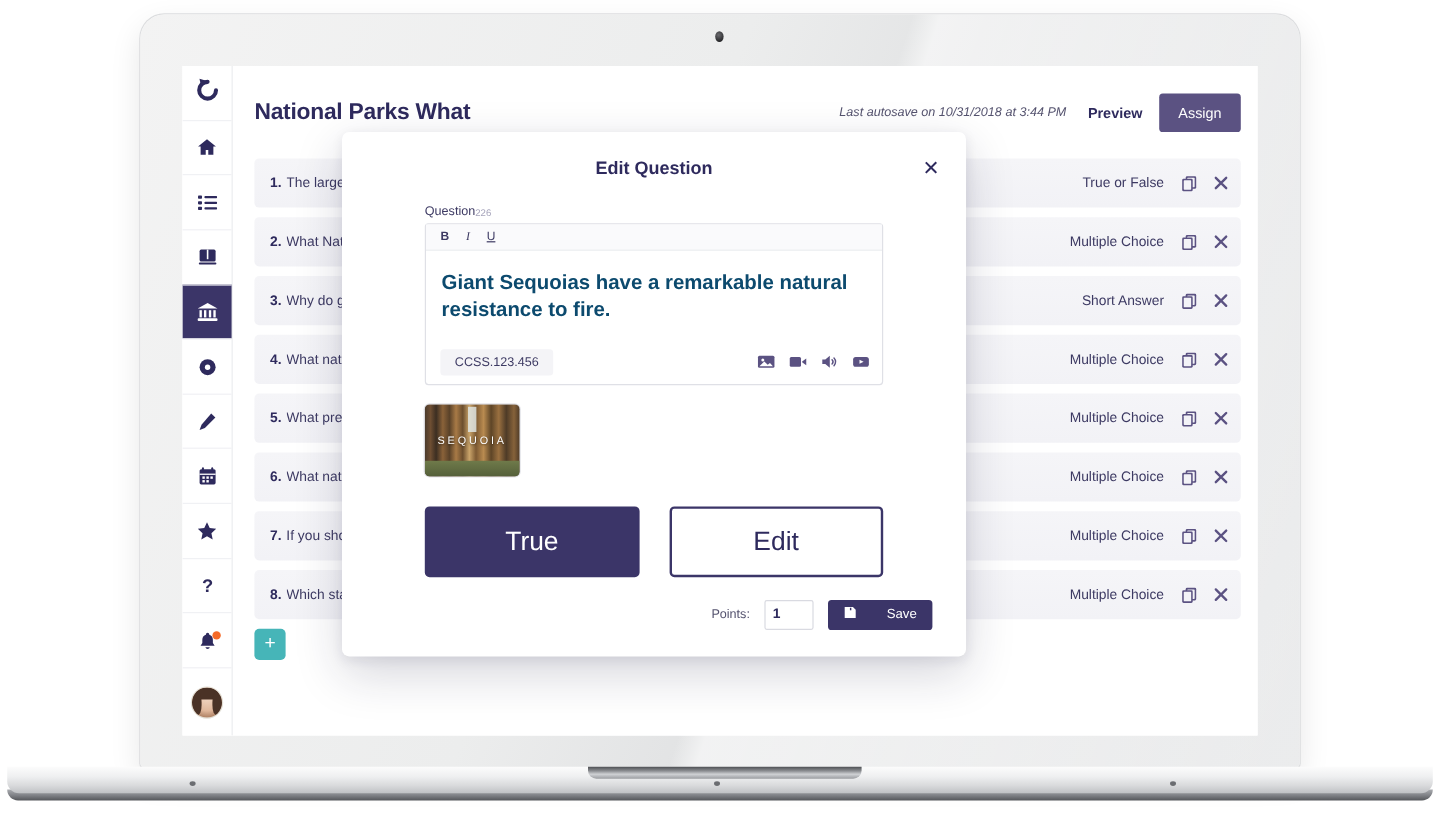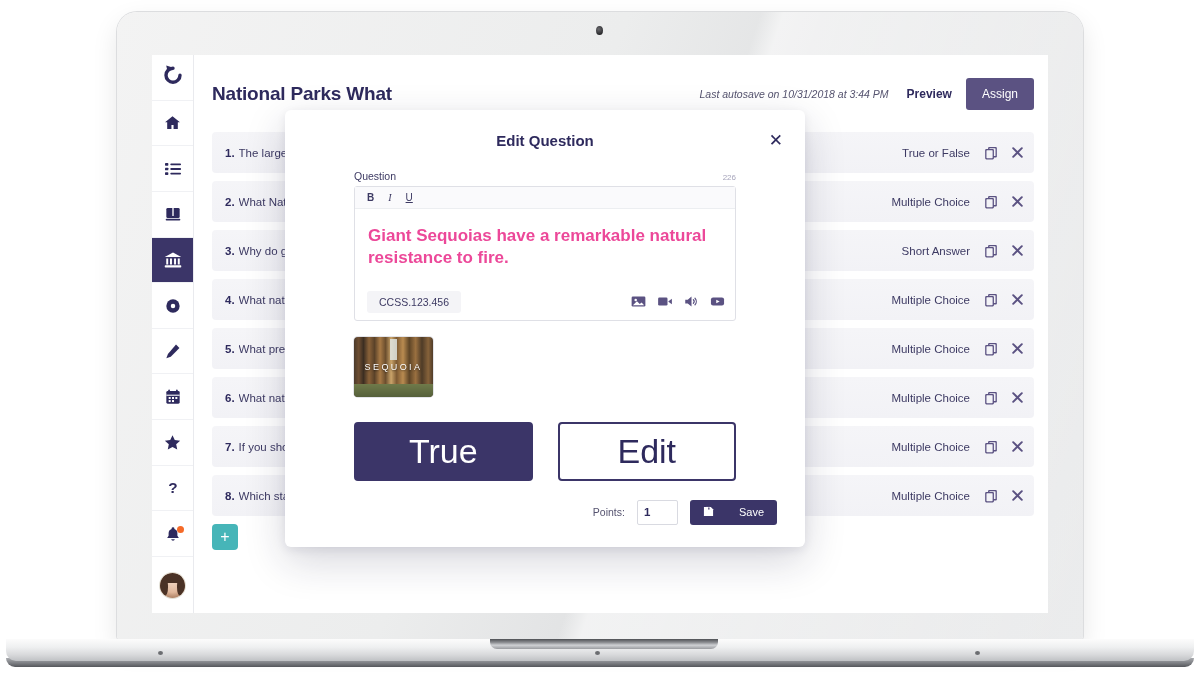--- a/index.html
+++ b/index.html
@@ -138,36 +138,36 @@
     pointer-events: auto; display: flex; flex-direction: column;
   }
   .modal-head { height: 60px; display: flex; align-items: center; justify-content: center; position: relative; flex: 0 0 60px; }
   .modal-title { font-size: 15px; font-weight: bold; color: #2e2a5d; }
   .modal-close {
     position: absolute; right: 22px; top: 22px; background: none; border: none;
     font-size: 17px; color: #2e2a5d; cursor: pointer; line-height: 1; padding: 0;
   }
   .modal-body { padding: 0 69px; flex: 1; }
 
-  .field-label-row { display: flex; align-items: flex-end; justify-content: space-between; margin-bottom: 4px; }
+  .field-label-row { display: flex; align-items: flex-end; justify-content: flex-start; margin-bottom: 4px; }
   .field-label { font-size: 10.5px; color: #3d3a63; }
   .char-count { font-size: 8px; color: #a6a4bb; }
 
   .editor { border: 1px solid #dfe0e6; border-radius: 3px; background: #fff; }
   .editor-toolbar {
     height: 22px; border-bottom: 1px solid #eceef1; background: #fafafc;
     display: flex; align-items: center; padding-left: 12px; gap: 14px;
   }
   .tb-btn { font-size: 10px; color: #3d3a63; background: none; border: none; cursor: pointer; padding: 0; line-height: 1; }
   .tb-btn.b { font-weight: bold; }
   .tb-btn.i { font-style: italic; font-family: "Liberation Serif", serif; }
   .tb-btn.u { text-decoration: underline; }
   .editor-text {
     padding: 16px 13px 14px 13px; font-size: 17px; font-weight: bold;
-    color: #ec4899; line-height: 1.32; min-height: 72px;
+    color: #0c4a6e; line-height: 1.32; min-height: 72px;
   }
   .editor-foot {
     height: 36px; display: flex; align-items: center; justify-content: space-between;
     padding: 0 10px 0 12px;
   }
   .std-chip {
     background: #f4f4f7; border-radius: 3px; font-size: 10.5px; color: #3d3a63;
     padding: 5px 12px;
   }
   .media-icons { display: flex; align-items: center; gap: 11px; color: #5b5282; }
@@ -188,21 +188,21 @@
   .thumb .label {
     position: absolute; left: 0; right: 0; top: 42%;
     text-align: center; color: #fff; font-size: 9px; font-weight: normal; letter-spacing: 2.4px;
     text-shadow: 0 1px 2px rgba(0,0,0,.55);
   }
 
   .choices { display: flex; gap: 25px; margin-top: 25px; }
   .choice {
     width: 186px; height: 59px; border-radius: 4px;
     display: flex; align-items: center; justify-content: center;
-    font-size: 34px; cursor: pointer; border: 2px solid #3b3568; background: #ffffff; color: #2e2a5d;
+    font-size: 22px; cursor: pointer; border: 2px solid #3b3568; background: #ffffff; color: #2e2a5d;
   }
   .choice.selected { background: #3b3568; color: #ffffff; }
 
   .modal-foot {
     height: 62px; display: flex; align-items: center; justify-content: flex-end;
     padding: 0 28px 8px 0; gap: 12px; flex: 0 0 62px;
   }
   .points-label { font-size: 10.5px; color: #55536f; }
   .points-input {
     width: 41px; height: 25px; border: 1px solid #d9dae1; border-radius: 2px;

